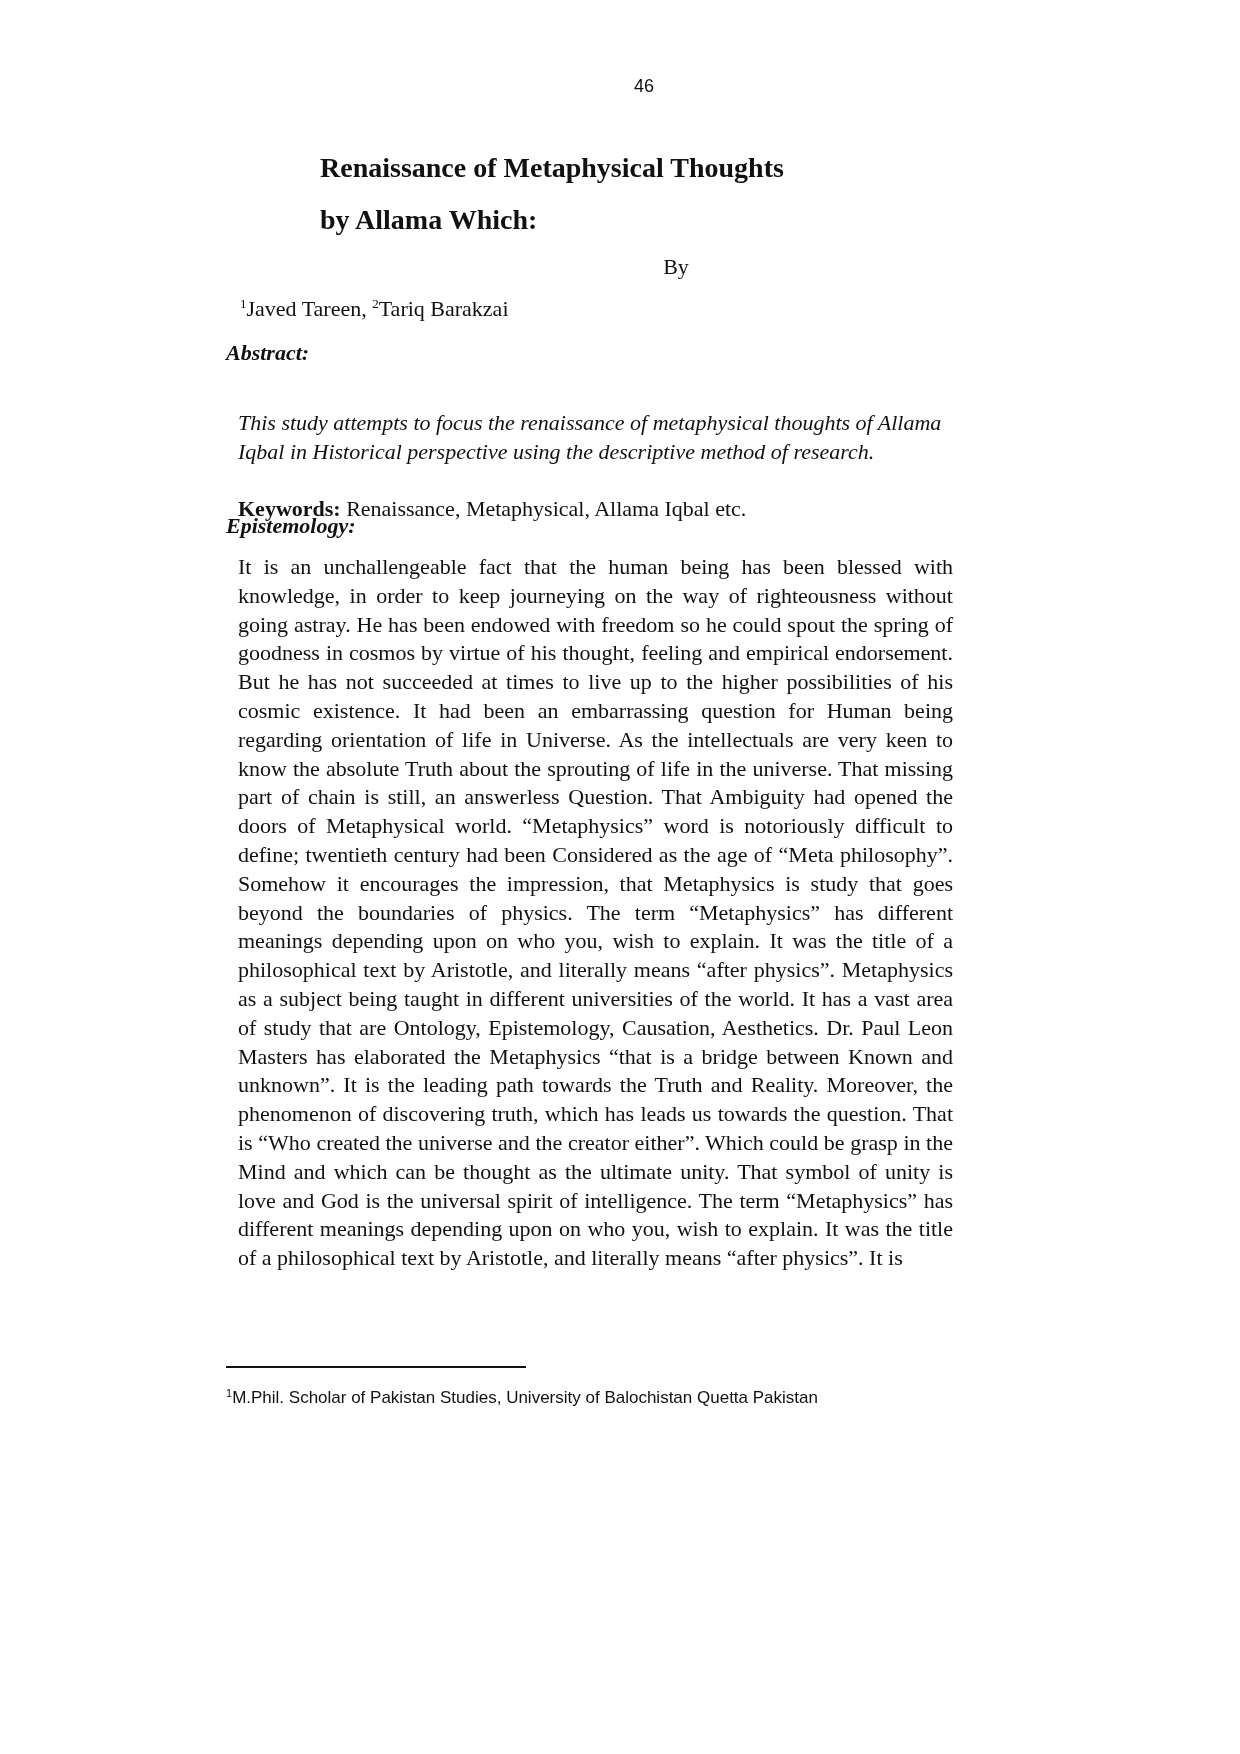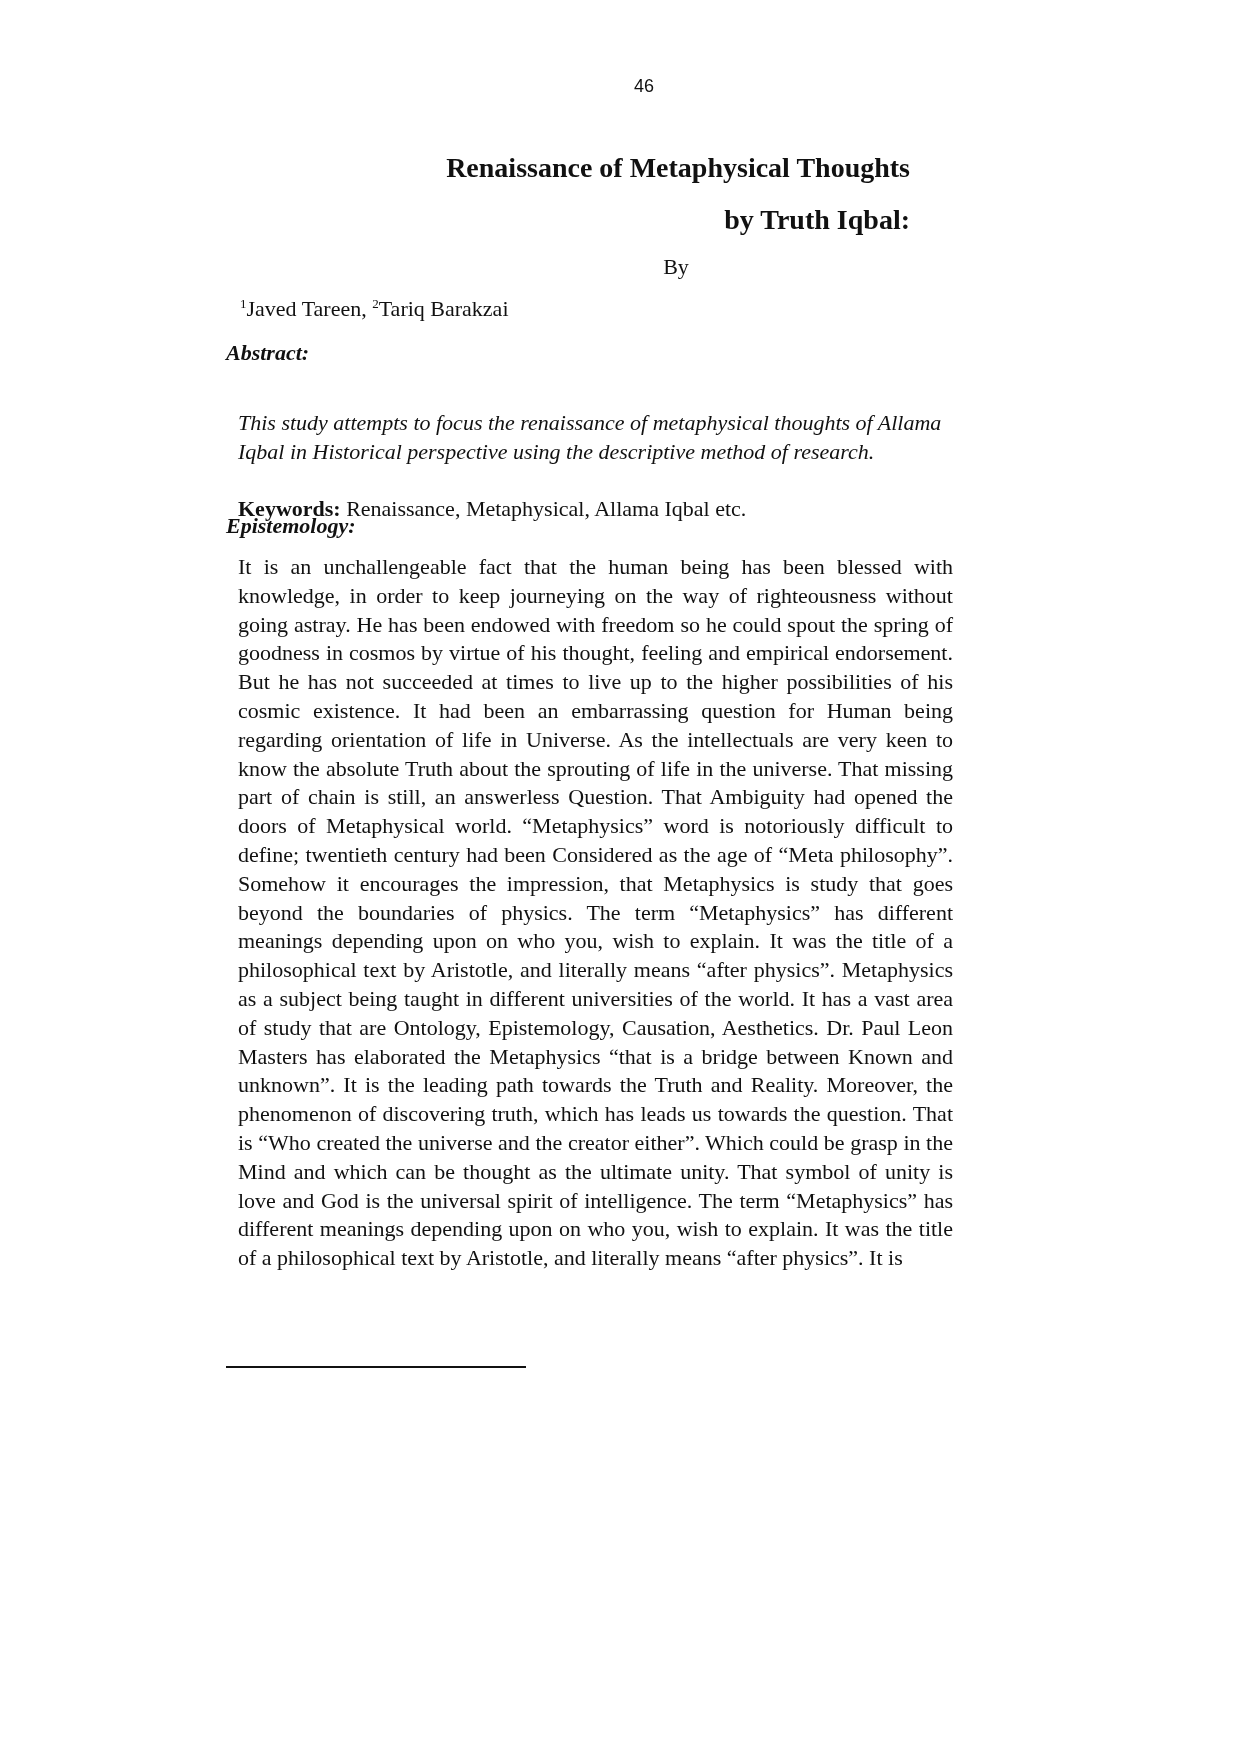--- a/index.html
+++ b/index.html
@@ -2,21 +2,21 @@
 <html><head>
 <meta charset="utf-8">
 <style>
   html, body { margin: 0; padding: 0; background: #ffffff; }
   body { width: 1240px; height: 1754px; position: relative; overflow: hidden; color: #111; }
   .page-number {
     position: absolute; top: 76px; left: 0; width: 1240px; text-align: center;
     font-family: "Liberation Sans", sans-serif; font-size: 18px; padding-left: 48px; box-sizing: border-box;
   }
   .title {
-    position: absolute; left: 200px; width: 710px; text-align: right;
+    position: absolute; left: 200px; width: 710px; text-align: left;
     font-family: "Liberation Serif", serif; font-weight: bold; font-size: 28px; margin: 0;
   }
   .title.t1 { top: 152px; padding-left: 120px; box-sizing: border-box; }
   .title.t2 { top: 204px; padding-left: 120px; box-sizing: border-box; }
   .by {
     position: absolute; top: 254px; left: 0; width: 1240px; text-align: center;
     font-family: "Liberation Serif", serif; font-size: 22px; padding-left: 112px; box-sizing: border-box;
   }
   .authors {
     position: absolute; top: 296px; left: 0; width: 1240px; text-align: left;
@@ -45,21 +45,21 @@
   .footnotes p { margin: 0; text-align: justify; }
   .footnotes sup { font-size: 11px; vertical-align: 6px; }
   p { margin: 12px; }
 </style>
 </head>
 <body>
 
 <div class="page-number">46</div>
 
 <h1 class="title t1">Renaissance of Metaphysical Thoughts</h1>
-<h1 class="title t2">by Truth Iqbal:</h1>
+<h1 class="title t2">by Allama Which:</h1>
 
 <div class="by">By</div>
 
 <div class="authors">
   <span><sup>1</sup><span>Javed Tareen,</span></span>
   <span><sup>2</sup><span>Tariq Barakzai</span></span>
 </div>
 
 <div class="section-heading abstract-heading">Abstract:</div>
 
@@ -67,13 +67,14 @@
 
 <p class="body-block keywords"><b>Keywords:</b><span> Renaissance, Metaphysical, Allama Iqbal etc.</span></p>
 
 <div class="body-block intro-heading-block section-heading">Epistemology:</div>
 
 <p class="body-block intro-text">It is an unchallengeable fact that the human being has been blessed with knowledge, in order to keep journeying on the way of righteousness without going astray. He has been endowed with freedom so he could spout the spring of goodness in cosmos by virtue of his thought, feeling and empirical endorsement. But he has not succeeded at times to live up to the higher possibilities of his cosmic existence. It had been an embarrassing question for Human being regarding orientation of life in Universe. As the intellectuals are very keen to know the absolute Truth about the sprouting of life in the universe. That missing part of chain is still, an answerless Question. That Ambiguity had opened the doors of Metaphysical world. “Metaphysics” word is notoriously difficult to define; twentieth century had been Considered as the age of “Meta philosophy”. Somehow it encourages the impression, that Metaphysics is study that goes beyond the boundaries of physics. The term “Metaphysics” has different meanings depending upon on who you, wish to explain. It was the title of a philosophical text by Aristotle, and literally means “after physics”. Metaphysics as a subject being taught in different universities of the world. It has a vast area of study that are Ontology, Epistemology, Causation, Aesthetics. Dr. Paul Leon Masters has elaborated the Metaphysics “that is a bridge between Known and unknown”. It is the leading path towards the Truth and Reality. Moreover, the phenomenon of discovering truth, which has leads us towards the question. That is “Who created the universe and the creator either”. Which could be grasp in the Mind and which can be thought as the ultimate unity. That symbol of unity is love and God is the universal spirit of intelligence. The term “Metaphysics” has different meanings depending upon on who you, wish to explain. It was the title of a philosophical text by Aristotle, and literally means “after physics”. It is</p>
 
 <div class="footnote-rule"></div>
 
 <div class="footnotes">
+  <p><sup>1</sup><span>M.Phil. Scholar of Pakistan Studies, University of Balochistan Quetta Pakistan</span></p>
 </div>
 
 </body></html>

